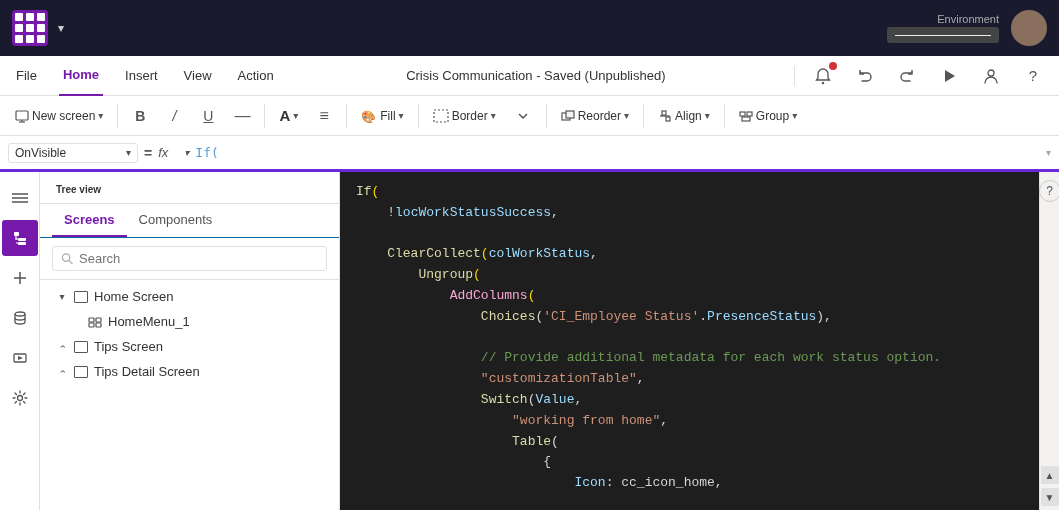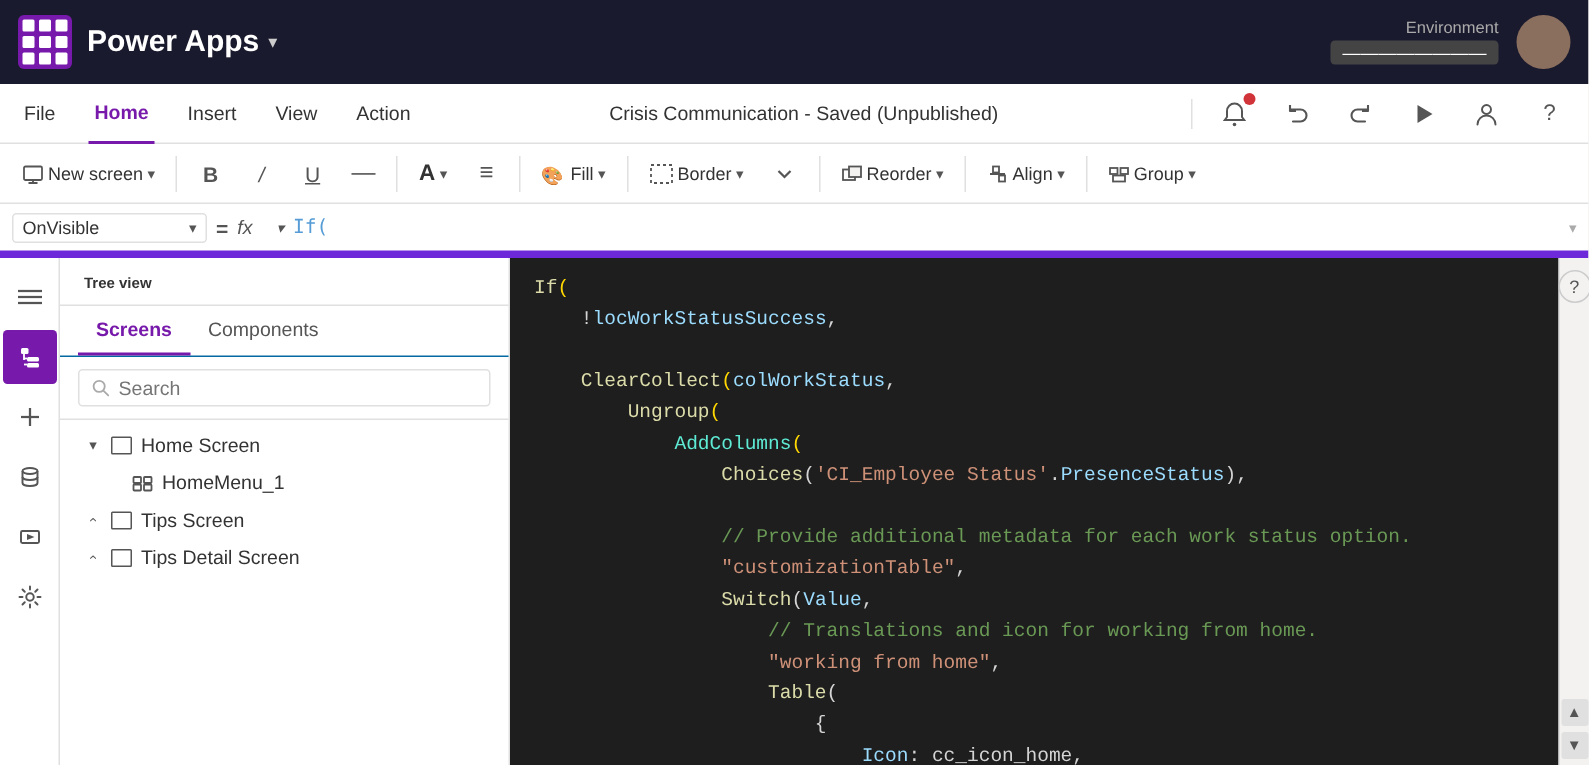--- a/index.html
+++ b/index.html
@@ -53,21 +53,21 @@
     .tb-sep { width: 1px; height: 24px; background: #e0e0e0; margin: 0 3px; }
     .tb-icon-btn { width: 30px; height: 28px; display: flex; align-items: center; justify-content: center; cursor: pointer; border-radius: 3px; font-size: 14px; color: #555; }
     .tb-bold { font-weight: bold; }
     .tb-italic { font-style: italic; }
     .tb-underline { text-decoration: underline; }
     .tb-caret { font-size: 10px; color: #555; }
 
     
     .formula-bar {
       display: flex; align-items: center; background: white; height: 36px;
-      border-bottom: 5px solid #6d28d9; padding: 0 8px; gap: 6px;
+      border-bottom: 3px solid #6d28d9; padding: 0 8px; gap: 6px;
     }
     .formula-select {
       border: 1px solid #e0e0e0; border-radius: 3px; padding: 2px 6px;
       font-size: 12px; color: #333; min-width: 130px; display: flex; align-items: center; justify-content: space-between;
       cursor: pointer; background: white;
     }
     .formula-eq { color: #555; font-size: 14px; font-weight: bold; }
     .formula-fx { color: #555; font-size: 13px; font-style: italic; font-weight: normal; display: flex; align-items: center; gap: 16px; }
     .formula-fx-caret { font-size: 10px; }
     .formula-content { flex: 1; font-family: 'Consolas', monospace; font-size: 13px; color: #333; }
@@ -126,21 +126,20 @@
         <div class="waffle-dot"></div>
         <div class="waffle-dot"></div>
       <div class="waffle-dot"></div>
         <div class="waffle-dot"></div>
         <div class="waffle-dot"></div>
       <div class="waffle-dot"></div>
         <div class="waffle-dot"></div>
         <div class="waffle-dot"></div>
     </div>
   </div>
-  <span class="top-bar-title">Power Apps</span>
   <span class="top-bar-chevron">▾</span>
   <div style="flex:1"></div>
   <div class="env-section">
     <span class="env-label">Environment</span>
     <span class="env-value">————————</span>
   </div>
   <div class="avatar"></div>
 </div>
 
 <div class="menu-bar">
@@ -377,27 +376,26 @@
 
     </div>
   </div>
 
   <div class="code-editor" style="background:#1e1e1e;">
     <div><span class="fn" style="color:#dcdcaa;">If</span><span style="color:#ffd700;">(</span></div>
     <div>&nbsp;&nbsp;&nbsp;&nbsp;<span style="color:#d4d4d4;">!</span><span class="var" style="color:#9cdcfe;">locWorkStatusSuccess</span><span style="color:#d4d4d4;">,</span></div>
     <div>&nbsp;</div>
     <div>&nbsp;&nbsp;&nbsp;&nbsp;<span class="fn" style="color:#dcdcaa;">ClearCollect</span><span style="color:#ffd700;">(</span><span class="var" style="color:#9cdcfe;">colWorkStatus</span><span style="color:#d4d4d4;">,</span></div>
     <div>&nbsp;&nbsp;&nbsp;&nbsp;&nbsp;&nbsp;&nbsp;&nbsp;<span class="fn" style="color:#dcdcaa;">Ungroup</span><span style="color:#ffd700;">(</span></div>
-    <div>&nbsp;&nbsp;&nbsp;&nbsp;&nbsp;&nbsp;&nbsp;&nbsp;&nbsp;&nbsp;&nbsp;&nbsp;<span class="fn" style="color:#5eead4;">AddColumns</span><span style="color:#ffd700;">(</span></div>
+    <div>&nbsp;&nbsp;&nbsp;&nbsp;&nbsp;&nbsp;&nbsp;&nbsp;&nbsp;&nbsp;&nbsp;&nbsp;<span class="fn" style="color:#f9a8d4;">AddColumns</span><span style="color:#ffd700;">(</span></div>
     <div>&nbsp;&nbsp;&nbsp;&nbsp;&nbsp;&nbsp;&nbsp;&nbsp;&nbsp;&nbsp;&nbsp;&nbsp;&nbsp;&nbsp;&nbsp;&nbsp;<span class="fn" style="color:#dcdcaa;">Choices</span><span style="color:#d4d4d4;">(</span><span class="str" style="color:#ce9178;">'CI_Employee Status'</span><span style="color:#d4d4d4;">.</span><span class="var" style="color:#9cdcfe;">PresenceStatus</span><span style="color:#d4d4d4;">),</span></div>
     <div>&nbsp;</div>
     <div>&nbsp;&nbsp;&nbsp;&nbsp;&nbsp;&nbsp;&nbsp;&nbsp;&nbsp;&nbsp;&nbsp;&nbsp;&nbsp;&nbsp;&nbsp;&nbsp;<span class="comment" style="color:#6a9955;">// Provide additional metadata for each work status option.</span></div>
     <div>&nbsp;&nbsp;&nbsp;&nbsp;&nbsp;&nbsp;&nbsp;&nbsp;&nbsp;&nbsp;&nbsp;&nbsp;&nbsp;&nbsp;&nbsp;&nbsp;<span class="str" style="color:#ce9178;">"customizationTable"</span><span style="color:#d4d4d4;">,</span></div>
     <div>&nbsp;&nbsp;&nbsp;&nbsp;&nbsp;&nbsp;&nbsp;&nbsp;&nbsp;&nbsp;&nbsp;&nbsp;&nbsp;&nbsp;&nbsp;&nbsp;<span class="fn" style="color:#dcdcaa;">Switch</span><span style="color:#d4d4d4;">(</span><span class="var" style="color:#9cdcfe;">Value</span><span style="color:#d4d4d4;">,</span></div>
-    <div>&nbsp;&nbsp;&nbsp;&nbsp;&nbsp;&nbsp;&nbsp;&nbsp;&nbsp;&nbsp;&nbsp;&nbsp;&nbsp;&nbsp;&nbsp;&nbsp;&nbsp;&nbsp;&nbsp;&nbsp;<span class="comment" style="color:#6a9955;">// Translations and icon for working from home.</span></div>
     <div>&nbsp;&nbsp;&nbsp;&nbsp;&nbsp;&nbsp;&nbsp;&nbsp;&nbsp;&nbsp;&nbsp;&nbsp;&nbsp;&nbsp;&nbsp;&nbsp;&nbsp;&nbsp;&nbsp;&nbsp;<span class="str" style="color:#ce9178;">"working from home"</span><span style="color:#d4d4d4;">,</span></div>
     <div>&nbsp;&nbsp;&nbsp;&nbsp;&nbsp;&nbsp;&nbsp;&nbsp;&nbsp;&nbsp;&nbsp;&nbsp;&nbsp;&nbsp;&nbsp;&nbsp;&nbsp;&nbsp;&nbsp;&nbsp;<span class="fn" style="color:#dcdcaa;">Table</span><span style="color:#d4d4d4;">(</span></div>
     <div>&nbsp;&nbsp;&nbsp;&nbsp;&nbsp;&nbsp;&nbsp;&nbsp;&nbsp;&nbsp;&nbsp;&nbsp;&nbsp;&nbsp;&nbsp;&nbsp;&nbsp;&nbsp;&nbsp;&nbsp;&nbsp;&nbsp;&nbsp;&nbsp;<span style="color:#d4d4d4;">{</span></div>
     <div>&nbsp;&nbsp;&nbsp;&nbsp;&nbsp;&nbsp;&nbsp;&nbsp;&nbsp;&nbsp;&nbsp;&nbsp;&nbsp;&nbsp;&nbsp;&nbsp;&nbsp;&nbsp;&nbsp;&nbsp;&nbsp;&nbsp;&nbsp;&nbsp;&nbsp;&nbsp;&nbsp;&nbsp;<span class="var" style="color:#9cdcfe;">Icon</span><span style="color:#d4d4d4;">: cc_icon_home,</span></div>
   </div>
 
   <div class="right-panel">
     <div style="height:4px"></div>
     <div class="scroll-btn" style="background:transparent;border:1px solid #ccc;border-radius:50%;width:22px;height:22px;font-size:12px;color:#555;margin-top:4px;">?</div>
     <div style="flex:1"></div>

